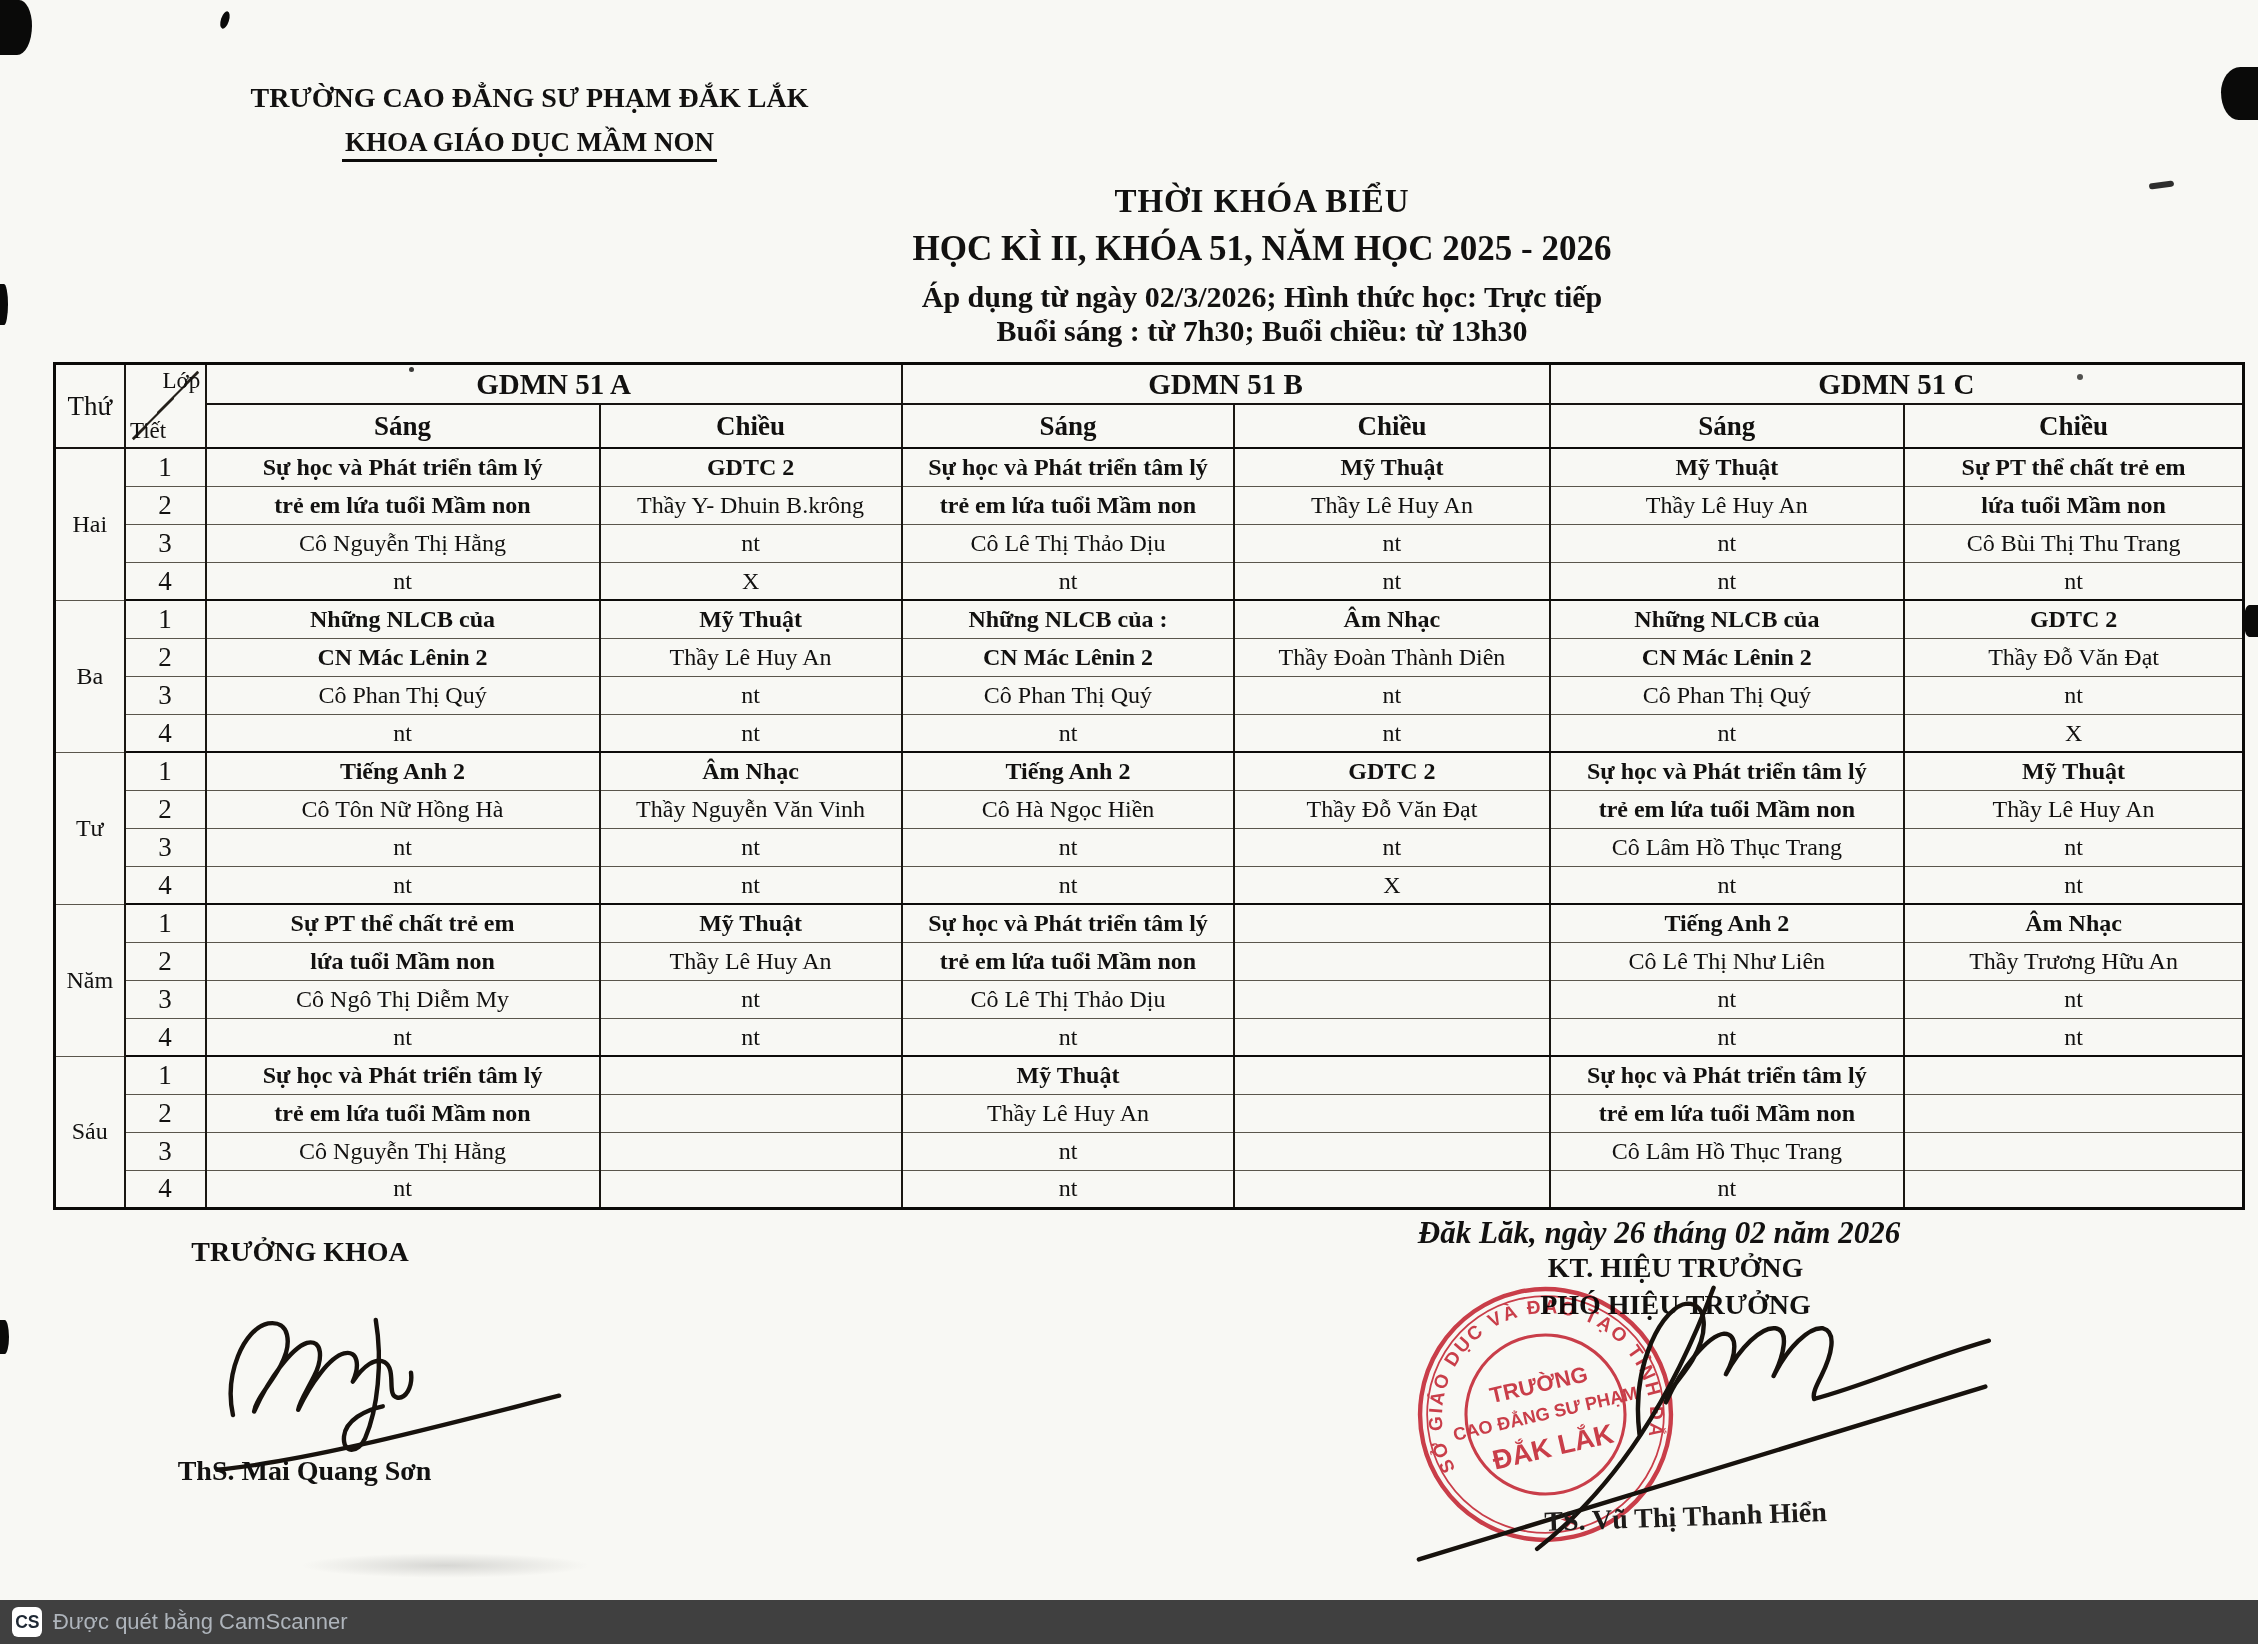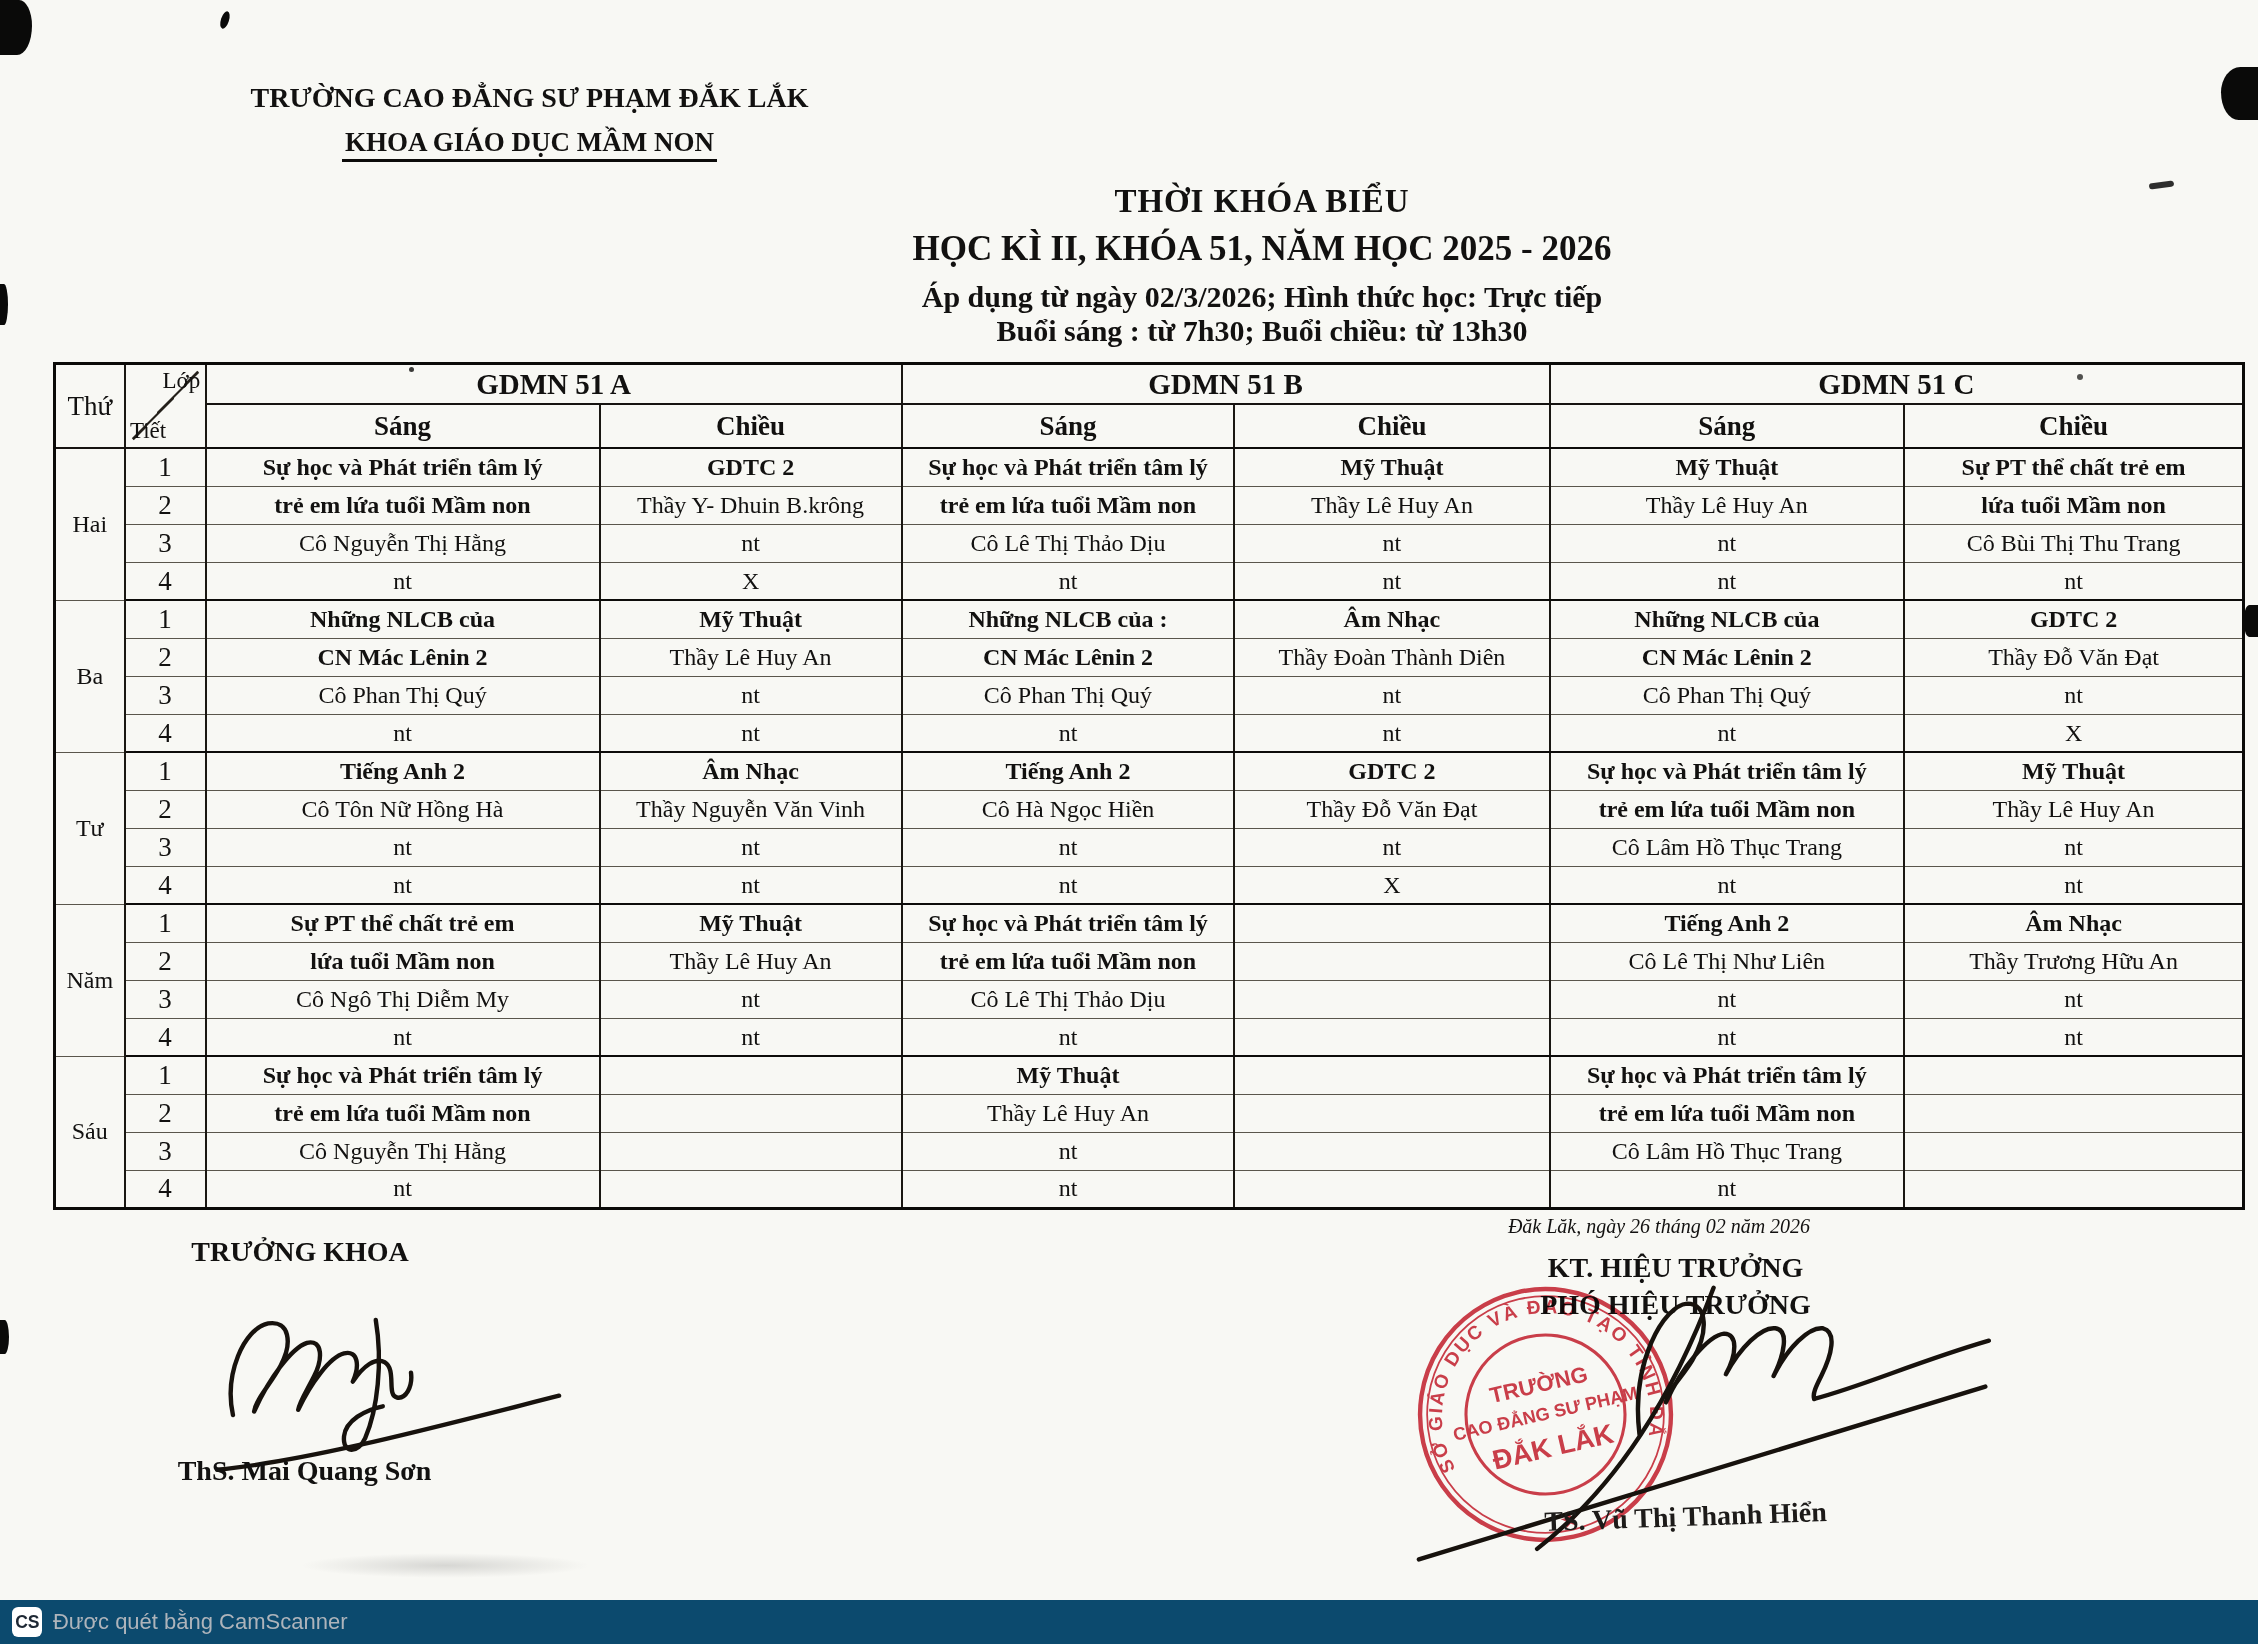--- a/index.html
+++ b/index.html
@@ -45,28 +45,28 @@
   .th-corner{position:relative;padding:0;
      background:linear-gradient(to bottom right,transparent 48.9%,#24201a 48.9%,#24201a 51.1%,transparent 51.1%);border-radius:28px;}
   .th-corner .corner-top{position:absolute;top:3.5px;right:4.4px;font-size:23px;}
   .th-corner .corner-bot{position:absolute;bottom:3.5px;left:4.4px;font-size:23px;}
 
   
   .footer{position:relative;width:100%;height:348px;}
   .f-abs{position:absolute;text-align:center;}
   .f-title{font-weight:700;font-size:28px;}
   .f-name{font-weight:700;font-size:28px;}
-  .f-date{font-weight:400;font-style:italic;font-size:20px;}
+  .f-date{font-weight:700;font-style:italic;font-size:31px;}
   .sig{position:absolute;}
   .sig path{fill:none;stroke:#17120d;stroke-width:5;stroke-linecap:round;stroke-linejoin:round;}
   .stamp{position:absolute;transform:rotate(-13deg);opacity:.88;mix-blend-mode:multiply;}
   .ts-name{transform:rotate(-2deg);color:#1d1b19;}
 
   
-  .scanbar{position:absolute;left:0;bottom:0;width:100%;height:44px;background:#0c4a6e;
+  .scanbar{position:absolute;left:0;bottom:0;width:100%;height:44px;background:#404040;
            display:flex;align-items:center;z-index:6;}
   .cs-logo{width:30px;height:30px;background:#ffffff;border-radius:6.2px;margin-left:12.4px;
            display:flex;align-items:center;justify-content:center;
            font-family:"Liberation Sans",sans-serif;font-weight:700;font-size:17.6px;color:#1e2834;}
   .cs-label{margin-left:10.6px;font-family:"Liberation Sans",sans-serif;font-size:22px;color:#aeb4bb;}
 
   
   .art{position:absolute;background:#0a0a09;}
 </style>
 </head>

